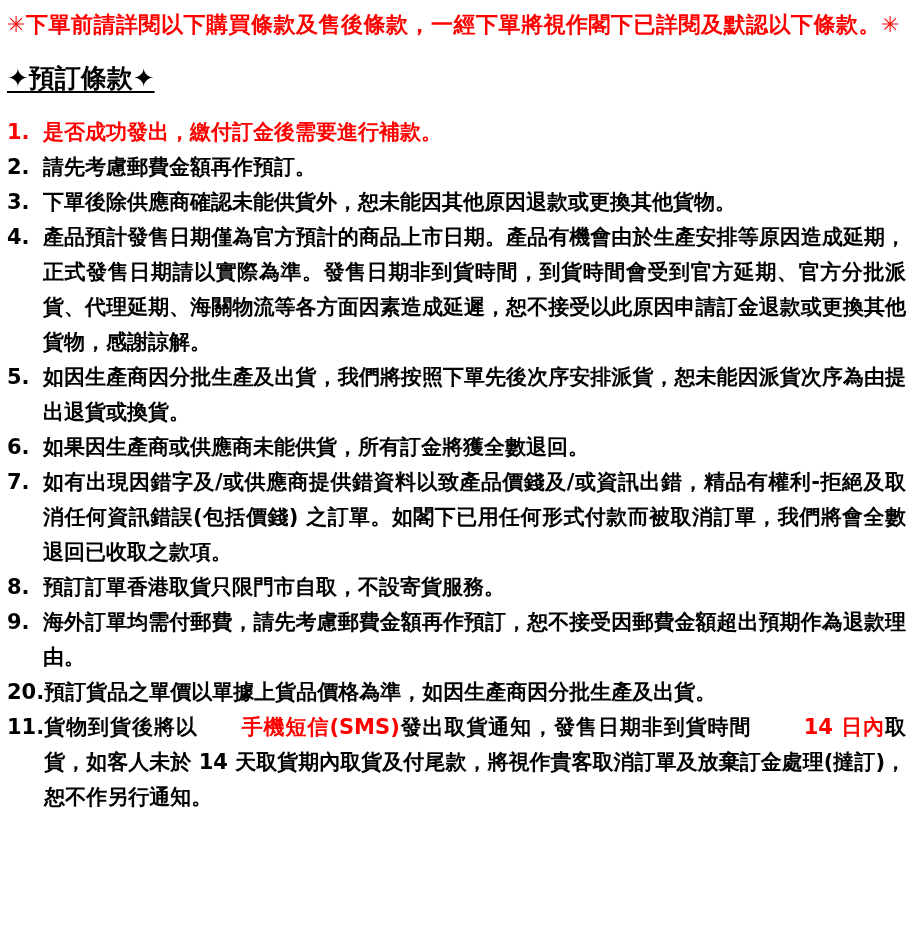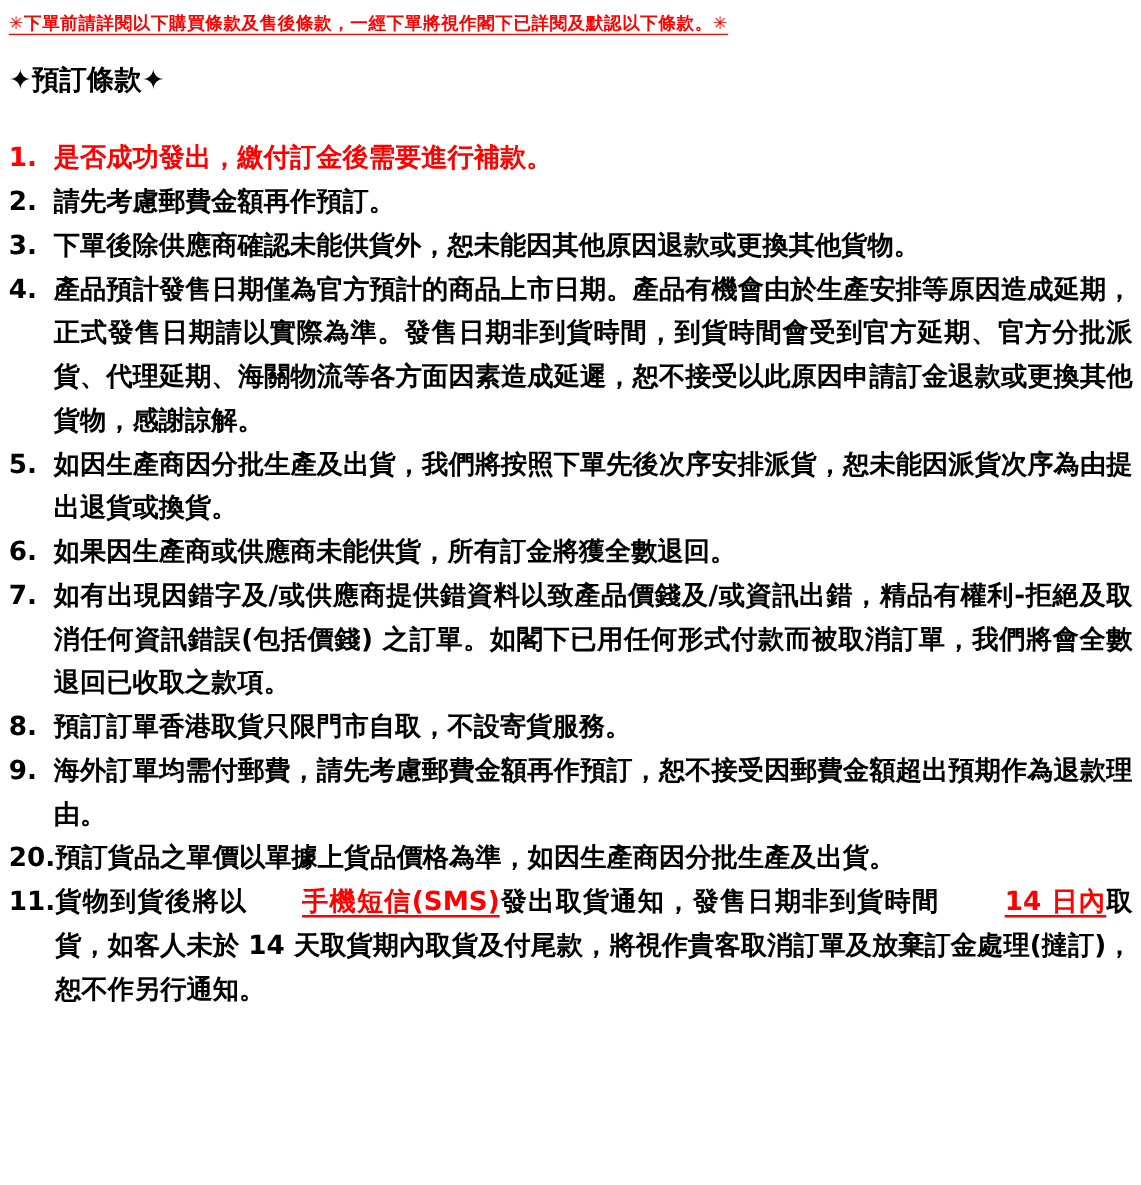--- a/index.html
+++ b/index.html
@@ -15,34 +15,34 @@
   }
   .page {
     box-sizing: border-box;
     width: 913px;
     min-height: 948px;
     padding: 8px 7px 10px 7px;
     background: #ffffff;
   }
   .header-notice {
     color: #ff0000;
-    font-size: 14px;
+    font-size: 22px;
     line-height: 1.35;
-    text-decoration: underline;
     text-underline-offset: 4px;
     margin: 2px 0 22px 0;
     letter-spacing: 0.5px;
   }
   .section-title {
     color: #000000;
-    font-size: 22px;
+    font-size: 26px;
     line-height: 1.3;
+    text-decoration: underline;
     text-underline-offset: 4px;
     display: inline-block;
-    margin: 0 0 30px 0;
+    margin: 0 0 20px 0;
   }
   .terms-list {
     margin: 0;
     padding: 0;
   }
   .term {
     display: flex;
     align-items: flex-start;
     font-size: 21px;
     line-height: 35px;
@@ -55,21 +55,20 @@
   .term .body {
     flex: 1 1 auto;
     text-align: justify;
   }
   .term.red .num,
   .term.red .body {
     color: #ff0000;
   }
   .body .red-underline {
     color: #ff0000;
-    text-decoration: underline;
     text-underline-offset: 4px;
     margin-left: 44px;
   }
 </style>
 </head>
 <body>
 
 <div class="page">
   <div class="header-notice">✳下單前請詳閱以下購買條款及售後條款，一經下單將視作閣下已詳閱及默認以下條款。✳</div>
 

